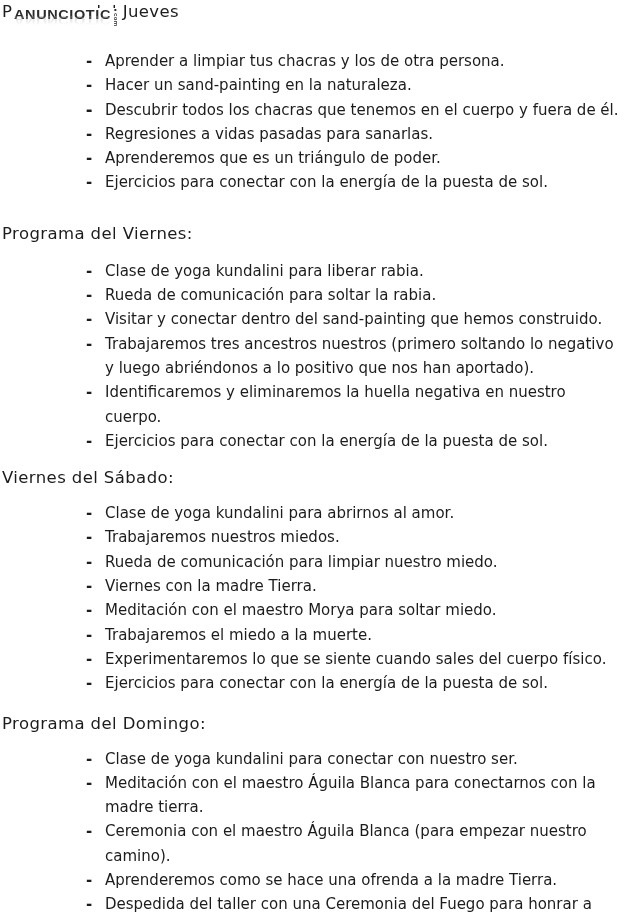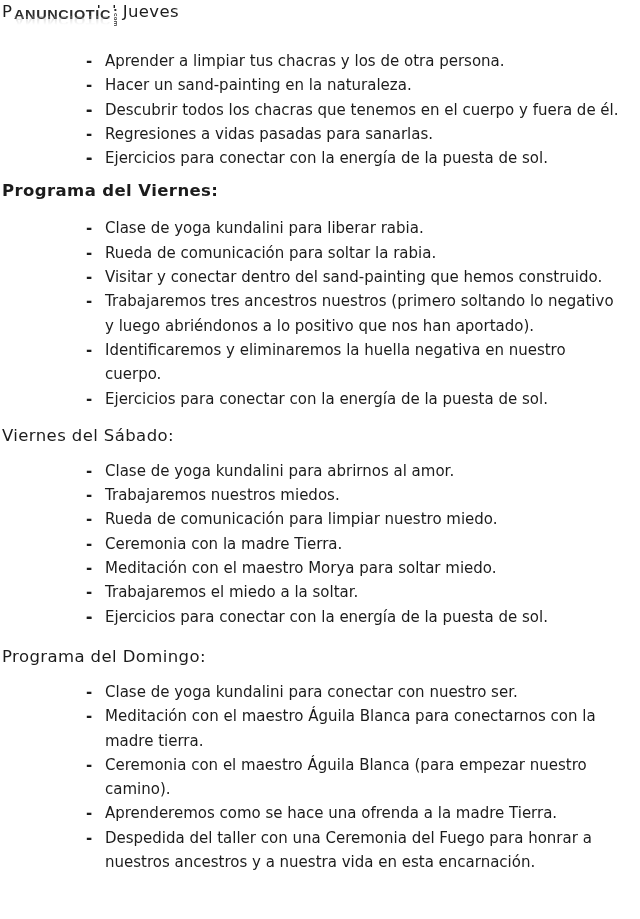--- a/index.html
+++ b/index.html
@@ -26,21 +26,21 @@
     margin:0;
     padding-left:2px;
     font-size:16.5px;
     font-weight:400;
     letter-spacing:0.4px;
     line-height:20px;
     color:var(--text);
     white-space:nowrap;
   }
   .doc-heading.first{position:relative;}
-  .heading-viernes{margin-top:11px;font-weight:bold;}
+  .heading-viernes{margin-top:29px;}
   .heading-sabado{margin-top:15px;}
   .heading-domingo{margin-top:18px;}
   .program-list{
     list-style:none;
     margin:0;
     padding:0;
   }
   .list-jueves{margin-top:27px;}
   .list-viernes{margin-top:15px;}
   .list-sabado{margin-top:13px;}
@@ -130,43 +130,43 @@
       </div>
     </div>
   </div>
 
   <ul class="program-list list-jueves">
     <li><span class="dash">-</span><span>Aprender a limpiar tus chacras y los de otra persona.</span></li>
     <li><span class="dash">-</span><span>Hacer un sand-painting en la naturaleza.</span></li>
     <li><span class="dash">-</span></li>
     <li><span class="dash">-</span><span>Descubrir todos los chacras que tenemos en el cuerpo y fuera de él.</span></li>
     <li><span class="dash">-</span><span>Regresiones a vidas pasadas para sanarlas.</span></li>
-    <li><span class="dash">-</span></li>
+    <li><span class="dash">-</span><span>Aprenderemos que es un triángulo de poder.</span></li>
     <li><span class="dash">-</span><span>Ejercicios para conectar con la energía de la puesta de sol.</span></li>
   </ul>
 
   <div class="doc-heading heading-viernes">Programa del Viernes:</div>
   <ul class="program-list list-viernes">
     <li><span class="dash">-</span><span>Clase de yoga kundalini para liberar rabia.</span></li>
     <li><span class="dash">-</span><span>Rueda de comunicación para soltar la rabia.</span></li>
     <li><span class="dash">-</span><span>Visitar y conectar dentro del sand-painting que hemos construido.</span></li>
     <li><span class="dash">-</span><span>Trabajaremos tres ancestros nuestros (primero soltando lo negativo y luego abriéndonos a lo positivo que nos han aportado).</span></li>
     <li><span class="dash">-</span><span>Identificaremos y eliminaremos la huella negativa en nuestro cuerpo.</span></li>
     <li><span class="dash">-</span><span>Ejercicios para conectar con la energía de la puesta de sol.</span></li>
   </ul>
 
   <div class="doc-heading heading-sabado">Viernes del Sábado:</div>
   <ul class="program-list list-sabado">
     <li><span class="dash">-</span><span>Clase de yoga kundalini para abrirnos al amor.</span></li>
     <li><span class="dash">-</span><span>Trabajaremos nuestros miedos.</span></li>
     <li><span class="dash">-</span><span>Rueda de comunicación para limpiar nuestro miedo.</span></li>
-    <li><span class="dash">-</span><span>Ceremonia con la madre Tierra.</span></li>
+    <li><span class="dash">-</span><span>Viernes con la madre Tierra.</span></li>
     <li><span class="dash">-</span><span>Meditación con el maestro Morya para soltar miedo.</span></li>
-    <li><span class="dash">-</span><span>Trabajaremos el miedo a la soltar.</span></li>
-    <li><span class="dash">-</span></li>
+    <li><span class="dash">-</span><span>Trabajaremos el miedo a la muerte.</span></li>
+    <li><span class="dash">-</span><span>Experimentaremos lo que se siente cuando sales del cuerpo físico.</span></li>
     <li><span class="dash">-</span><span>Ejercicios para conectar con la energía de la puesta de sol.</span></li>
   </ul>
 
   <div class="doc-heading heading-domingo">Programa del Domingo:</div>
   <ul class="program-list list-domingo">
     <li><span class="dash">-</span><span>Clase de yoga kundalini para conectar con nuestro ser.</span></li>
     <li><span class="dash">-</span><span>Meditación con el maestro Águila Blanca para conectarnos con la madre tierra.</span></li>
     <li><span class="dash">-</span><span>Ceremonia con el maestro Águila Blanca (para empezar nuestro camino).</span></li>
     <li><span class="dash">-</span><span>Aprenderemos como se hace una ofrenda a la madre Tierra.</span></li>
     <li><span class="dash">-</span><span>Despedida del taller con una Ceremonia del Fuego para honrar a nuestros ancestros y a nuestra vida en esta encarnación.</span></li>

